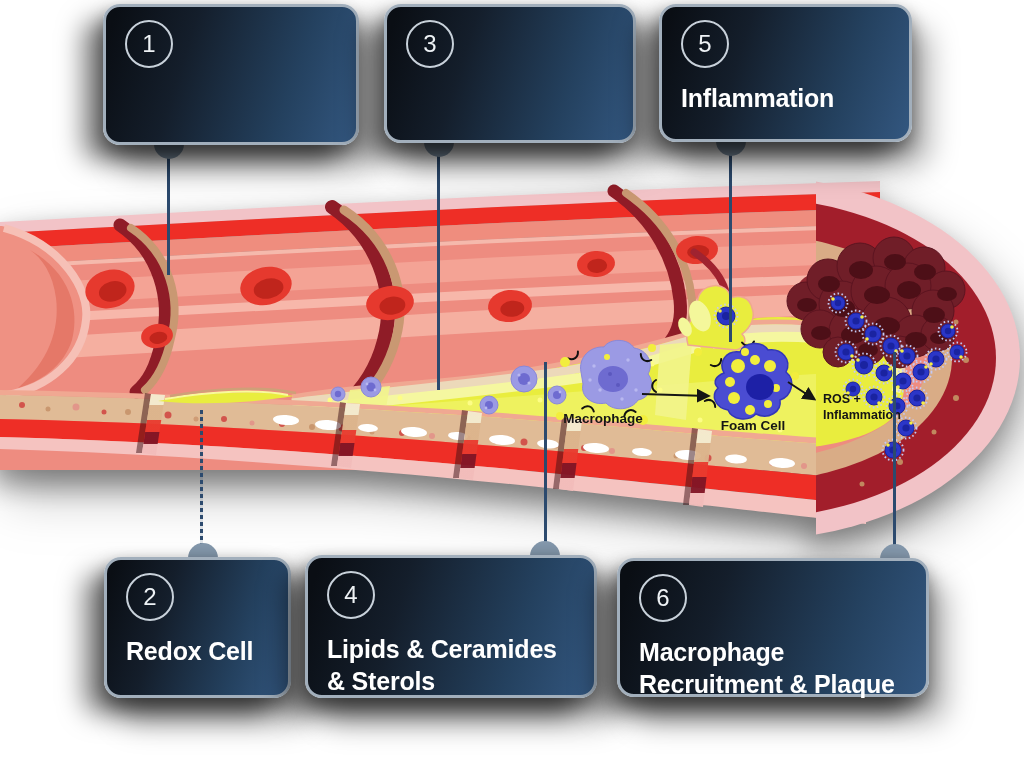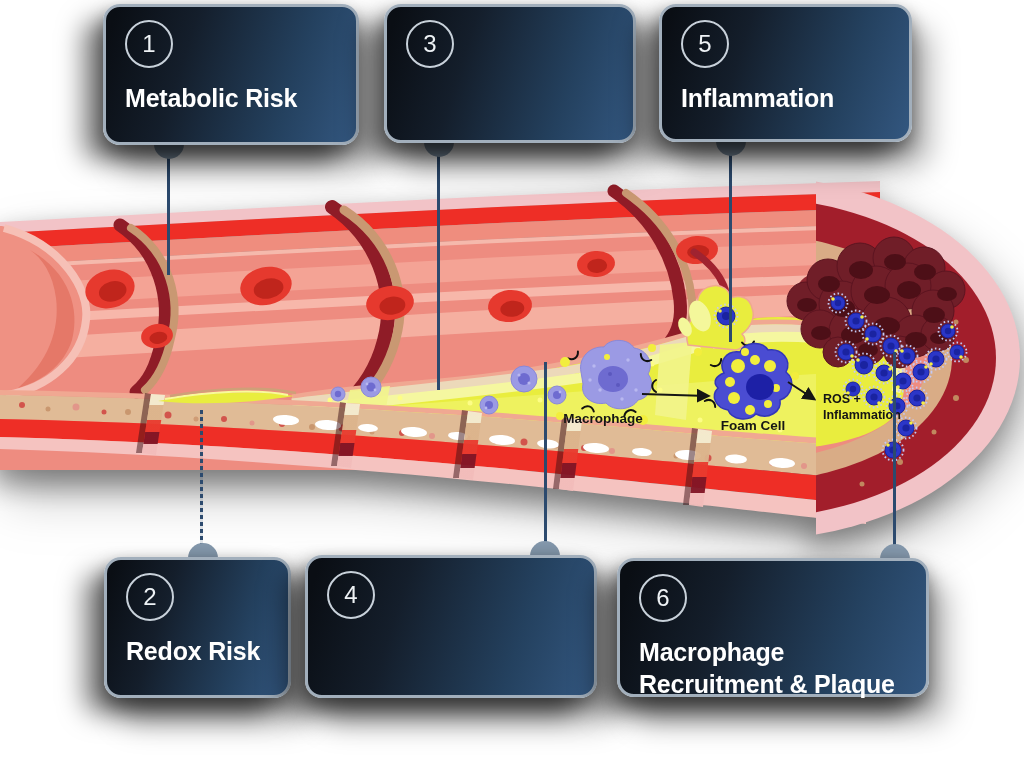--- a/index.html
+++ b/index.html
@@ -536,43 +536,44 @@
   <div class="dome up" id="dome2"></div>
   <div class="dome down" id="dome3"></div>
   <div class="dome up" id="dome4"></div>
   <div class="dome down" id="dome5"></div>
   <div class="dome up" id="dome6"></div>
 
   <div class="card" id="card1">
     <div class="badge">
         <span>1</span>
       </div>
-    <div class="card-title">Metabolic Risk</div>
   </div>
   <div class="card" id="card3">
     <div class="badge">
         <span>3</span>
       </div>
   </div>
   <div class="card" id="card5">
     <div class="badge">
         <span>5</span>
       </div>
     <div class="card-title">Inflammation</div>
   </div>
   <div class="card" id="card2">
     <div class="badge">
         <span>2</span>
       </div>
-    <div class="card-title">Redox Risk</div>
+    <div class="card-title">Redox Cell</div>
   </div>
   <div class="card" id="card4">
     <div class="badge">
         <span>4</span>
       </div>
+    <div class="card-title">Lipids &amp; Ceramides
+&amp; Sterols</div>
   </div>
   <div class="card" id="card6">
     <div class="badge">
         <span>6</span>
       </div>
     <div class="card-title">Macrophage
 Recruitment &amp; Plaque</div>
   </div>
 
 </div>

